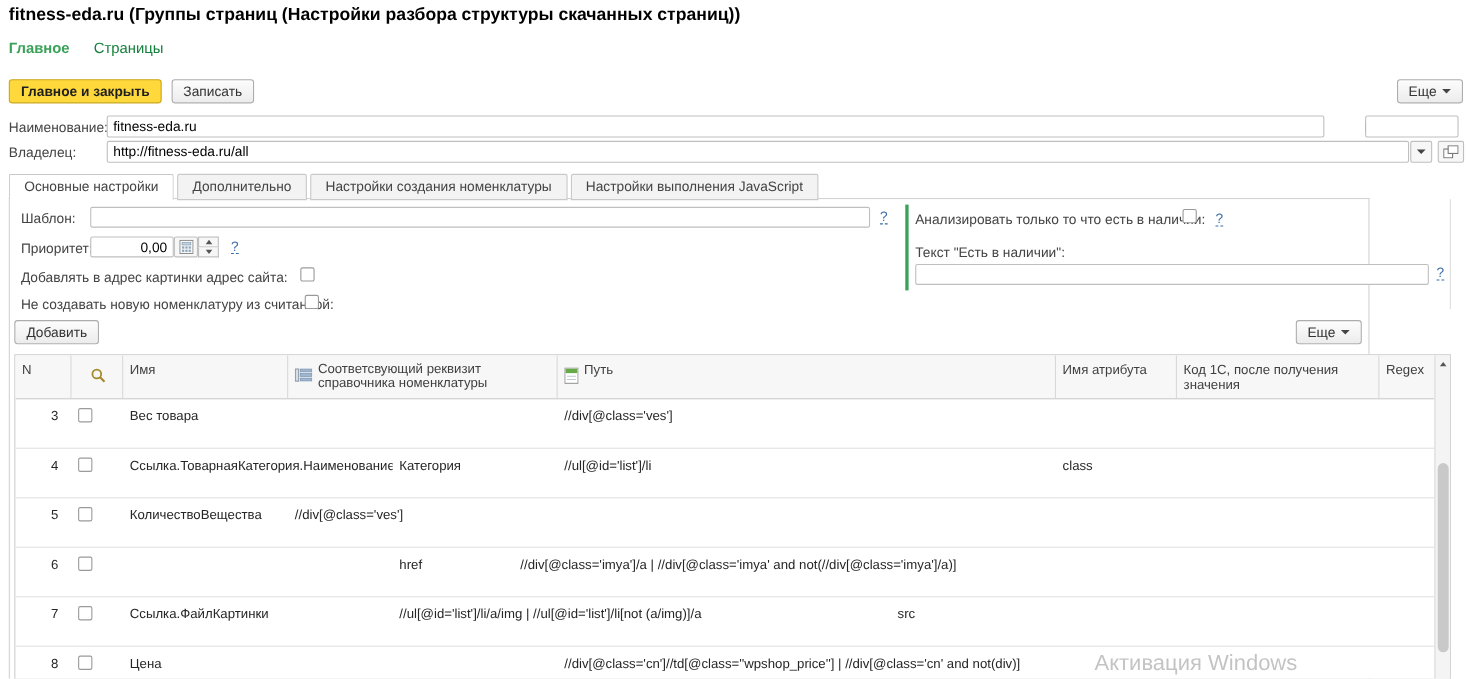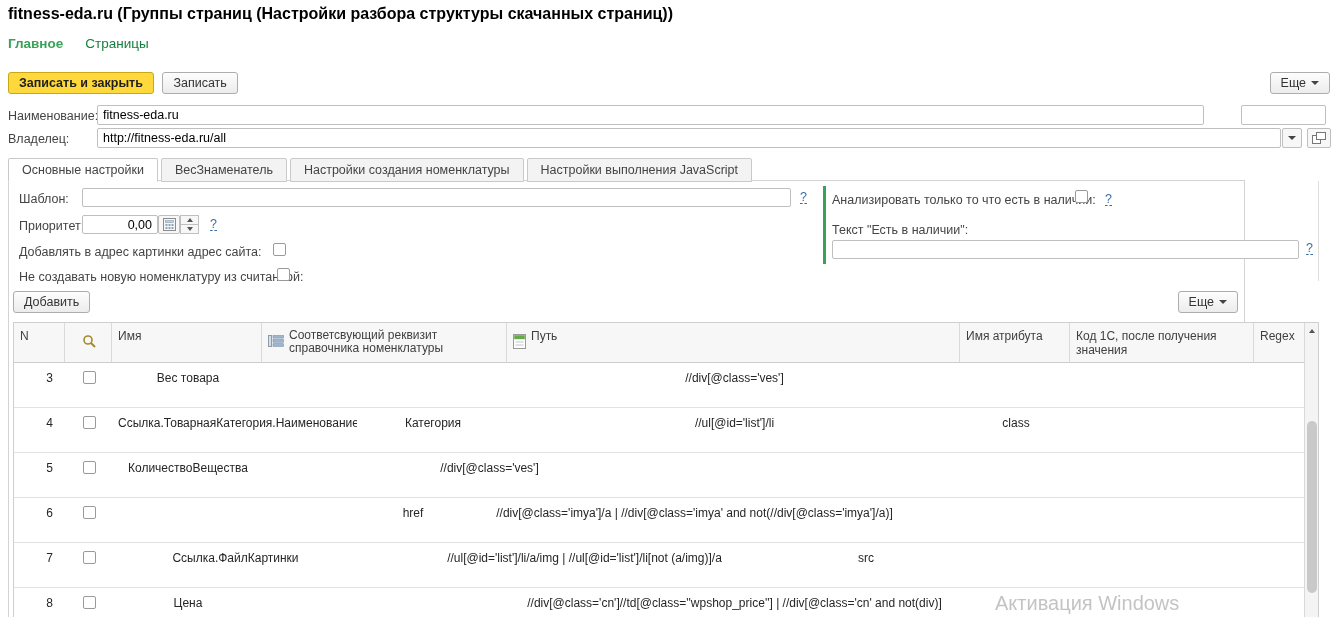--- a/index.html
+++ b/index.html
@@ -47,21 +47,21 @@
   .tri-up { width:0; height:0; border-left:3px solid transparent; border-right:3px solid transparent; border-bottom:4px solid #555; }
   .tri-dn { width:0; height:0; border-left:3px solid transparent; border-right:3px solid transparent; border-top:4px solid #555; }
 
   .grid { left:4px; top:141px; width:1306px; height:296px; border:1px solid #cfcfcf; display:flex; overflow:hidden; background:#fff; }
   .g-body { width:1290px; }
   .g-header { display:flex; height:40px; background:#f7f7f7; border-bottom:1px solid #cdcdcd; }
   .hc { border-right:1px solid #d9d9d9; padding:6px 4px 0 6px; font-size:12px; color:#3f3f3f;
     display:flex; align-items:flex-start; gap:5px; overflow:hidden; }
   .hc .ictop { margin-top:5px; flex:none; }
   .g-row { display:flex; height:45px; border-bottom:1px solid #e2e2e2; }
-  .gc { padding:8px 4px 0 6px; font-size:12px; color:#262626; white-space:nowrap; overflow:hidden;text-align:center; }
+  .gc { padding:8px 4px 0 6px; font-size:12px; color:#262626; white-space:nowrap; overflow:hidden; }
   .c-n{width:51px} .c-chk{width:47px} .c-name{width:150px} .c-req{width:245px}
   .c-path{width:453px} .c-attr{width:110px} .c-code{width:184px} .c-regex{width:50px}
   .gc.c-n { text-align:right; padding-right:12px; }
   .hc.c-chk { justify-content:center; }
 
   .vscroll { width:16px; background:#f4f4f4; border-left:1px solid #d9d9d9; position:relative; }
   .vs-up { height:16px; display:flex; align-items:center; justify-content:center; cursor:pointer; }
   .vs-thumb { position:absolute; left:2px; width:10px; top:98px; height:172px; background:#c9c9c9; border-radius:5px; cursor:pointer; }
 
   .watermark { left:995px; top:592px; font-size:20px; color:#ababab; opacity:.7; white-space:nowrap; }
@@ -74,21 +74,21 @@
 <div class="page">
 
   <div class="abs title">fitness-eda.ru (Группы страниц (Настройки разбора структуры скачанных страниц))</div>
 
   <div class="abs nav">
     <span class="nav-main">Главное</span>
     <span class="nav-pages">Страницы</span>
   </div>
 
   <div class="abs cmdbar">
-    <button class="btn primary">Записать и закрыть</button>
+    <button class="btn primary">Главное и закрыть</button>
     <button class="btn">Записать</button>
     <button class="btn right">
         <span>Еще</span>
         <span class="dd-arrow"></span>
       </button>
   </div>
 
   <div class="abs flabel" style="left:8px;top:109px">Наименование:</div>
   <input class="tin" style="left: 97px; top: 105px; width: 1107px;" value="fitness-eda.ru">
   <div class="abs flabel" style="left:1240px;top:109px">Код:</div>
@@ -103,21 +103,21 @@
     <span style="display:inline-flex">
       <svg width="14" height="12" viewBox="0 0 14 12">
           <rect x="0.5" y="3.5" width="8" height="8" fill="#fff" stroke="#777"></rect>
           <rect x="4.5" y="0.5" width="9" height="7" fill="#fff" stroke="#777"></rect>
         </svg>
     </span>
   </div>
 
   <div class="abs tabs">
     <span class="tab active">Основные настройки</span>
-    <span class="tab">ВесЗнаменатель</span>
+    <span class="tab">Дополнительно</span>
     <span class="tab">Настройки создания номенклатуры</span>
     <span class="tab">Настройки выполнения JavaScript</span>
   </div>
 
   <div class="abs panel">
 
     <div class="abs flabel" style="left:10px;top:11px">Шаблон:</div>
     <input class="tin" style="left: 73px; top: 7px; width: 709px; height: 19px;" value="">
     <span class="abs help" style="left:791px;top:10px">?</span>
 

